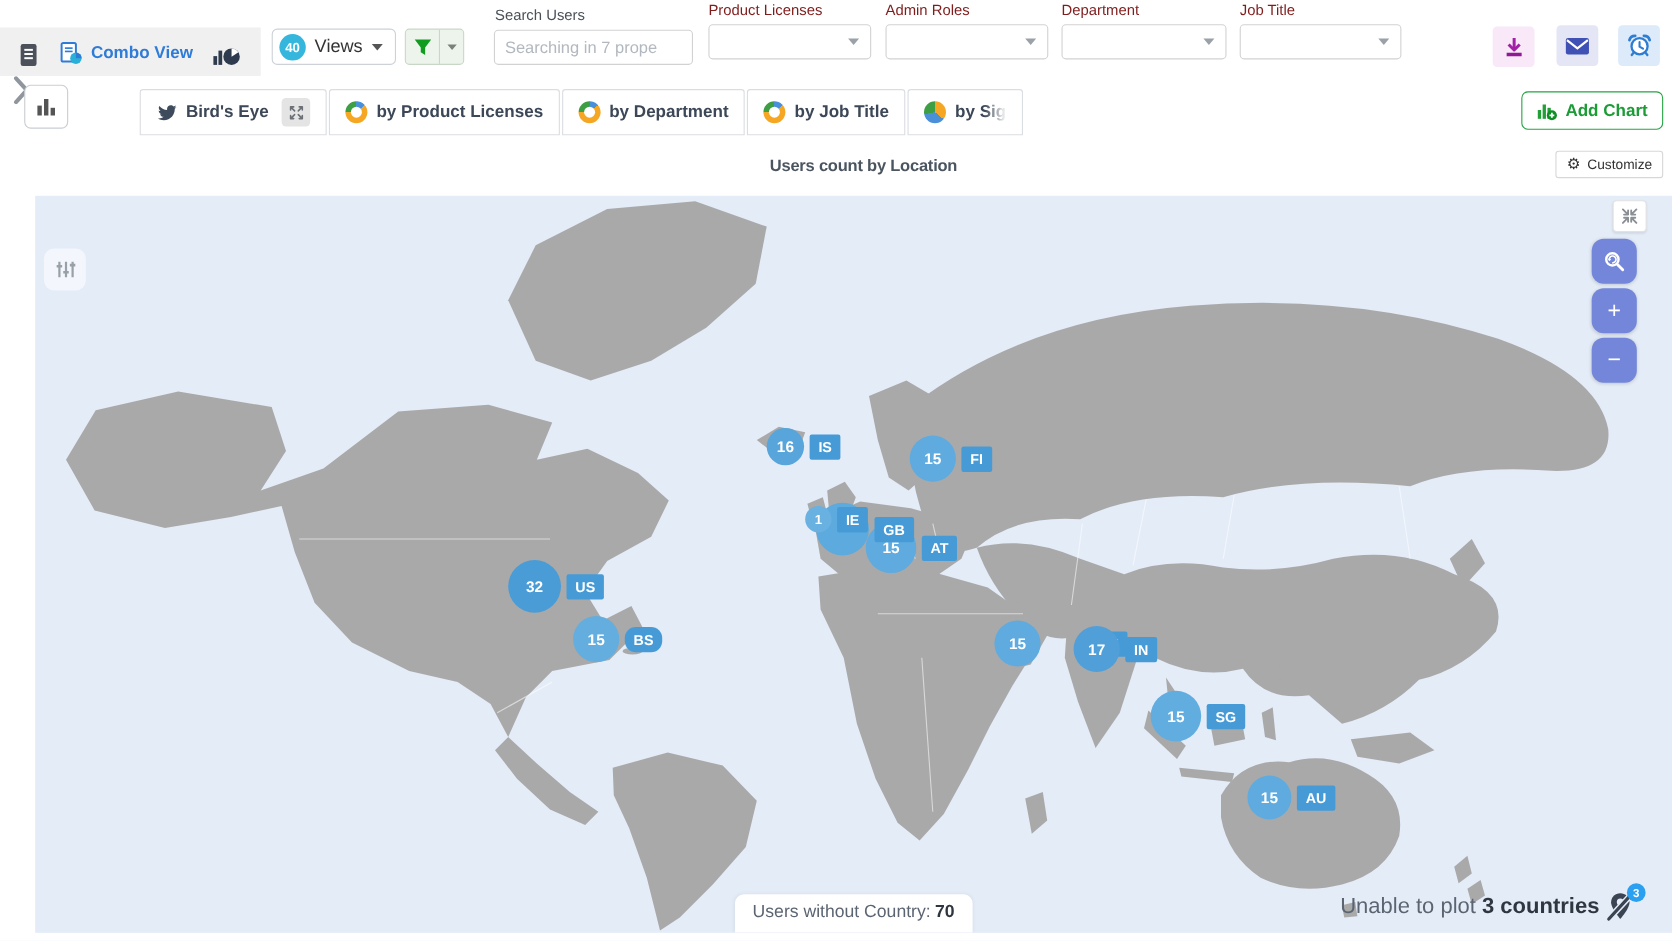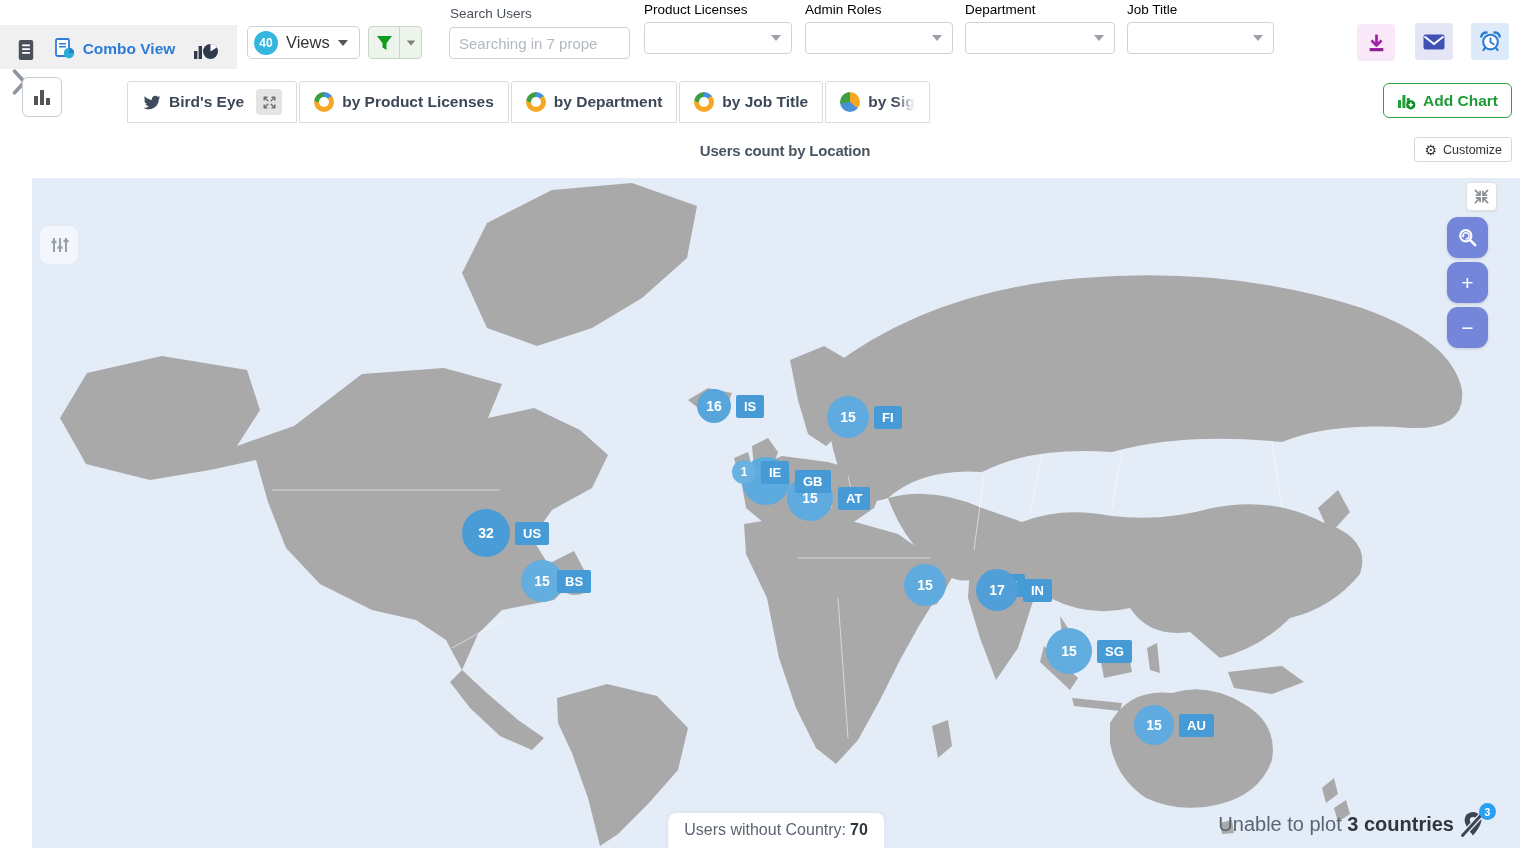--- a/index.html
+++ b/index.html
@@ -24,21 +24,21 @@
   .filter-split { position:absolute; left:368px; top:26px; width:54px; height:33px; background:#edf4ec; border:1px solid #c9d8c6; border-radius:4px; display:flex; }
   .filter-seg1 { width:31px; display:flex; align-items:center; justify-content:center; border-right:1px solid #c9d8c6; cursor:pointer; }
   .filter-seg2 { flex:1; display:flex; align-items:center; justify-content:center; cursor:pointer; }
   .filter-seg2 .caret { border-top-color:#7a8278; transform:scale(.85); }
 
   .search-label { position:absolute; left:450px; top:6px; font-size:13.5px; color:#4a5158; }
   .search-input { position:absolute; left:449px; top:27px; width:181px; height:32px; border:1px solid #d2d2d2; border-radius:4px; padding:0 9px; font-size:15px; color:#333; outline:none; font-family:inherit; }
   .search-input::placeholder { color:#b2b8bf; }
 
   .filter-group { position:absolute; top:2px; }
-  .filter-group .fg-label { font-size:13.5px; color:#000000; display:block; margin-bottom:5px; }
+  .filter-group .fg-label { font-size:13.5px; color:#7f1d1d; display:block; margin-bottom:5px; }
   .fg-box { height:32px; background:#fff; border:1px solid #d2d2d2; border-radius:4px; display:flex; align-items:center; justify-content:flex-end; padding-right:10px; cursor:pointer; }
   .fg-box .caret { border-top-color:#9aa1a8; }
   .fg-0 { left:644px; } .fg-0 .fg-box{ width:148px; }
   .fg-1 { left:805px; } .fg-1 .fg-box{ width:148px; }
   .fg-2 { left:965px; } .fg-2 .fg-box{ width:150px; }
   .fg-3 { left:1127px;} .fg-3 .fg-box{ width:147px; }
 
   .tool-iconbtn { position:absolute; width:38px; height:37px; border-radius:4px; display:flex; align-items:center; justify-content:center; cursor:pointer; }
   .dl-btn { left:1357px; top:24px; background:#f8e8f8; }
   .mail-btn { left:1415px; top:23px; background:#e4e6f6; }
@@ -351,21 +351,21 @@
       <span>32</span>
     </div>
     <div class="cc-label" style="left:53px;top:13px;">
       <span>US</span>
     </div>
   </div>
         <div class="marker" style="left:489px;top:382px;">
     <div class="bubble" style="width:42px;height:42px;background:#63aede;font-size:14px;">
       <span>15</span>
     </div>
-    <div class="cc-label" style="left:36px;top:10px;">
+    <div class="cc-label" style="left:47px;top:10px;border-radius:10px;">
       <span>BS</span>
     </div>
   </div>
         <div class="marker" style="left:872px;top:386px;">
     <div class="bubble" style="width:42px;height:42px;background:#5fabdf;font-size:14px;">
       <span>15</span>
     </div>
     <div class="cc-label" style="left:47px;top:10px;margin-left:40px;">
       <span>AE</span>
     </div>

